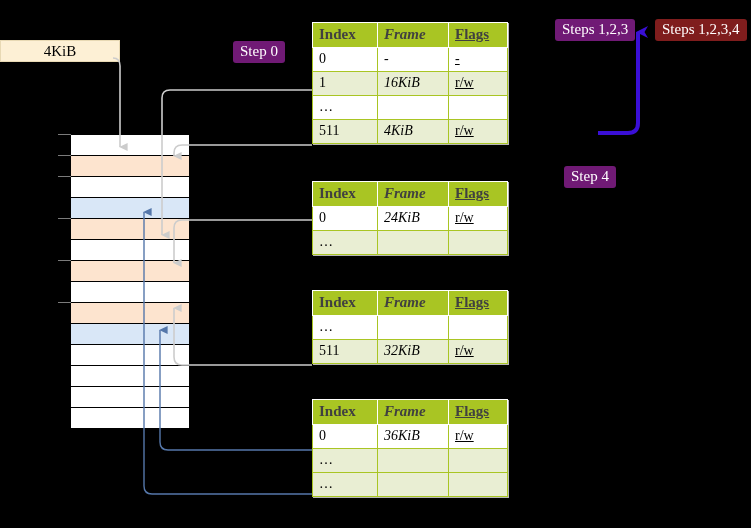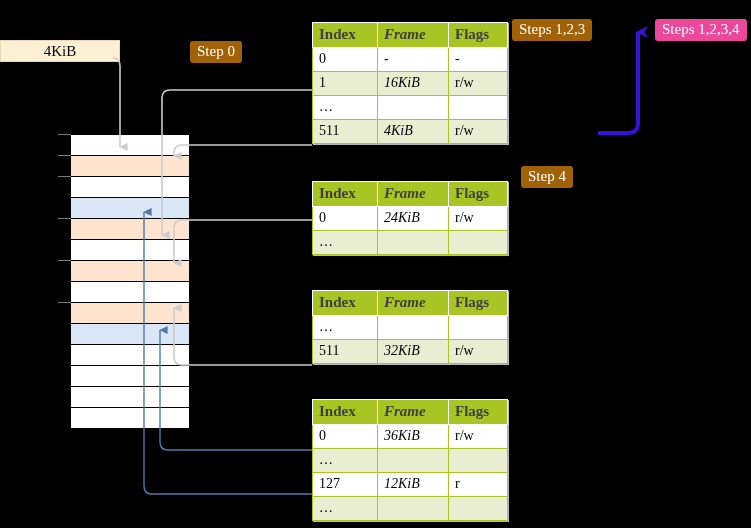--- a/index.html
+++ b/index.html
@@ -12,22 +12,22 @@
   .chip{
     position:absolute;
     color:#ffffff;
     font-family:"Liberation Serif", serif;
     font-size:15px;
     line-height:17px;
     padding:2px 7px 3px 7px;
     border-radius:3px;
     white-space:nowrap;
   }
-  .chip-red{background:#a16207;}
-  .chip-blue{background:#ec4899;}
+  .chip-red{background:#701a75;margin-left:43px;}
+  .chip-blue{background:#7f1d1d;}
 
   
   .size-box{
     position:absolute;
     left:0px; top:40px; width:120px; height:22px;
     background:#fdf0d5;
     border:1px solid #e8d9b4;
     box-sizing:border-box;
     font-size:15px;
     line-height:20px;
@@ -83,21 +83,21 @@
     border:1px solid #a9c523;
     color:#000;
     white-space:nowrap;
     height:16px;
   }
   .tbl tr.alt td{background:#e9eed3;}
   .tbl td.hi{background:#fdfda0;}
 
   .c-index{width:52px;}
   .c-frame{width:58px;font-style:italic;}
-  .c-flags{width:46px;}
+  .c-flags{width:46px;text-decoration:underline;}
 
   
   svg.ovl{position:absolute;left:0;top:0;width:751px;height:528px;pointer-events:none;}
 </style>
 </head>
 <body>
 
 <div class="canvas">
 
   <div class="size-box">4KiB</div>
@@ -220,25 +220,20 @@
         <tr>
           <td class="c-index">0</td>
           <td class="c-frame">36KiB</td>
           <td class="c-flags">r/w</td>
         </tr>
         <tr class="alt">
           <td class="c-index">…</td>
           <td class="c-frame"></td>
           <td class="c-flags"></td>
         </tr>
-        <tr>
-          <td class="c-index">127</td>
-          <td class="c-frame">12KiB</td>
-          <td class="c-flags">r</td>
-        </tr>
         <tr class="alt">
           <td class="c-index">…</td>
           <td class="c-frame"></td>
           <td class="c-flags"></td>
         </tr>
       </tbody>
   </table>
 
   <svg class="ovl" viewBox="0 0 751 528">
     <defs>

